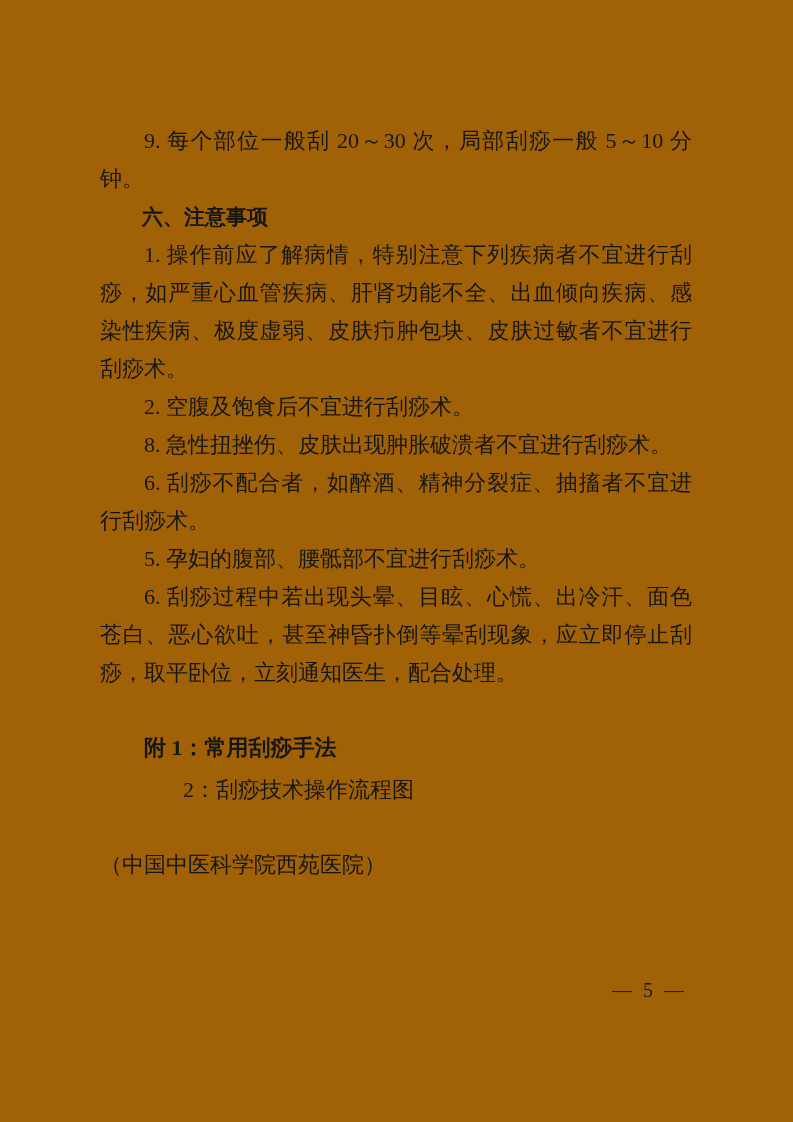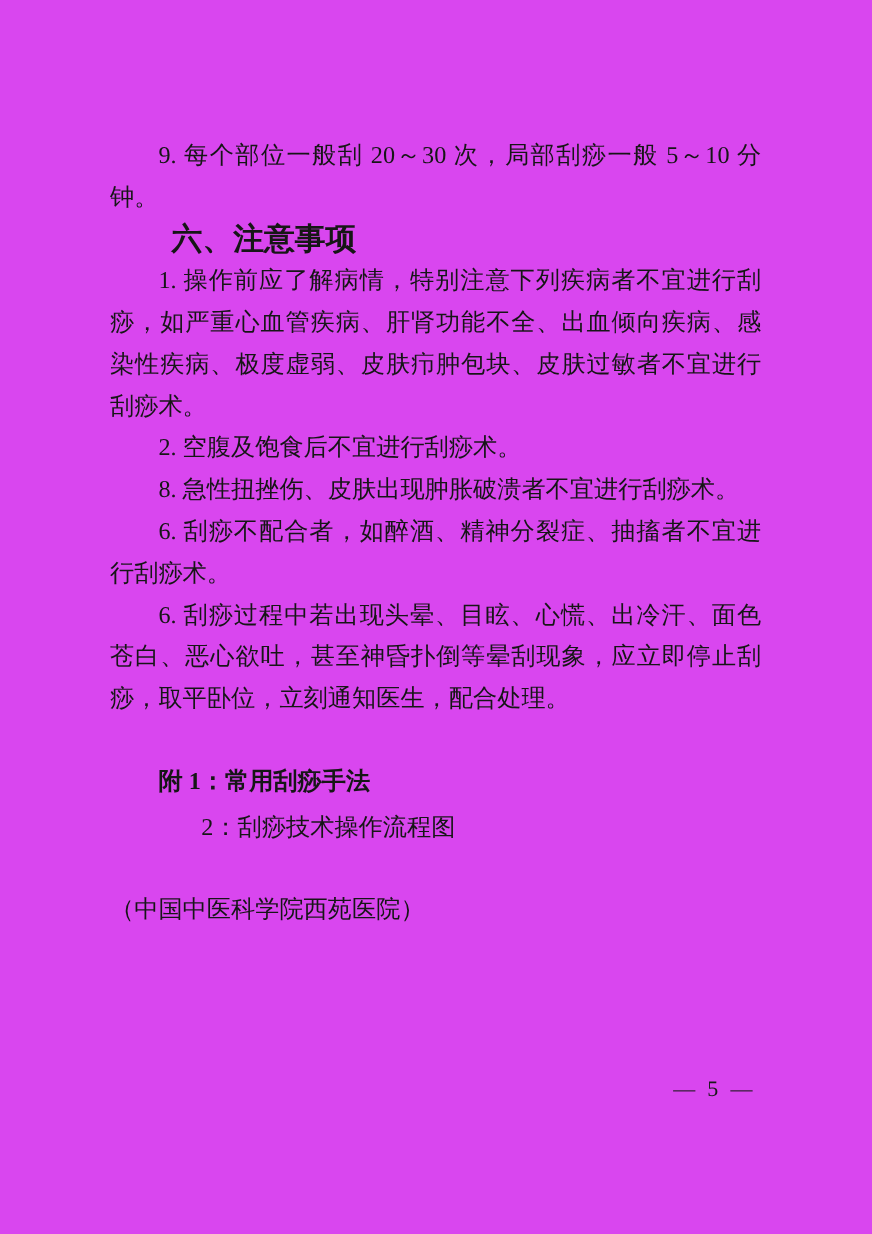--- a/index.html
+++ b/index.html
@@ -11,39 +11,39 @@
     height: 1122px;
     background: #ffffff;
     position: relative;
     font-family: "Liberation Serif", "DejaVu Serif", serif;
     color: #161616;
     overflow: hidden;
   }
   .page {
     position: absolute;
     inset: 0;
-    background: #d946ef;
+    background: #a16207;
   }
   .text-block {
     position: absolute;
     left: 100px;
     top: 122px;
     width: 592px;
     font-size: 22px;
     line-height: 38px;
     text-align: justify;
     text-justify: inter-ideograph;
   }
   .para {
     margin: 0;
     text-indent: 2em;
   }
   .heading {
     margin: 0;
-    font-size: 28px;
+    font-size: 21px;
     font-weight: bold;
     text-indent: 2em;
     font-family: "Liberation Sans", "DejaVu Sans", sans-serif;
     text-align: left;
   }
   .attachments {
     margin-top: 37px;
   }
   .attach-line-1 {
     margin: 0;
@@ -87,20 +87,21 @@
     <h2 class="heading">六、注意事项</h2>
 
     <p class="para">1. 操作前应了解病情，特别注意下列疾病者不宜进行刮痧，如严重心血管疾病、肝肾功能不全、出血倾向疾病、感染性疾病、极度虚弱、皮肤疖肿包块、皮肤过敏者不宜进行刮痧术。</p>
 
     <p class="para">2. 空腹及饱食后不宜进行刮痧术。</p>
 
     <p class="para">8. 急性扭挫伤、皮肤出现肿胀破溃者不宜进行刮痧术。</p>
 
     <p class="para">6. 刮痧不配合者，如醉酒、精神分裂症、抽搐者不宜进行刮痧术。</p>
 
+    <p class="para">5. 孕妇的腹部、腰骶部不宜进行刮痧术。</p>
 
     <p class="para">6. 刮痧过程中若出现头晕、目眩、心慌、出冷汗、面色苍白、恶心欲吐，甚至神昏扑倒等晕刮现象，应立即停止刮痧，取平卧位，立刻通知医生，配合处理。</p>
 
     <div class="attachments">
       <p class="attach-line-1">附 1：常用刮痧手法</p>
       <p class="attach-line-2">2：刮痧技术操作流程图</p>
     </div>
 
     <p class="signature">（中国中医科学院西苑医院）</p>
 

